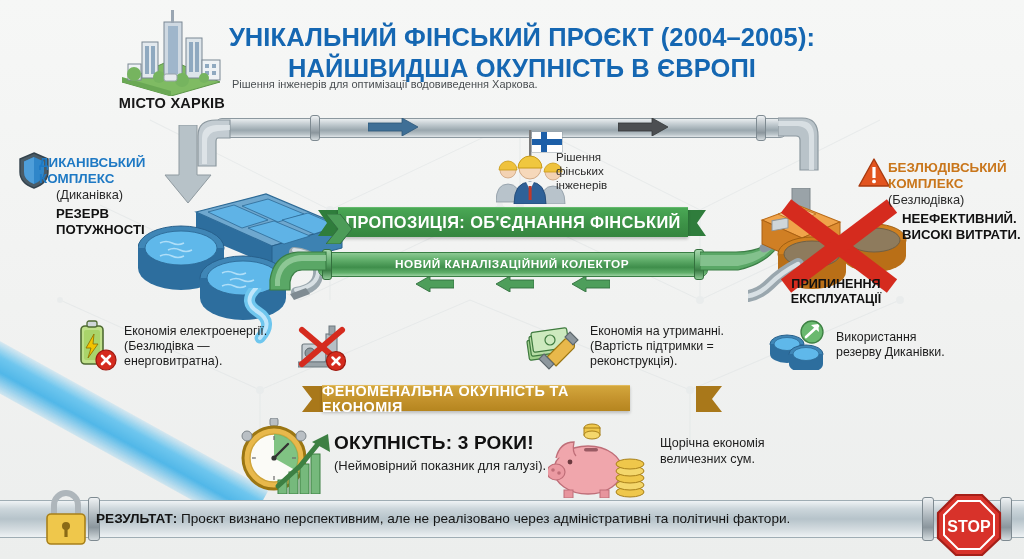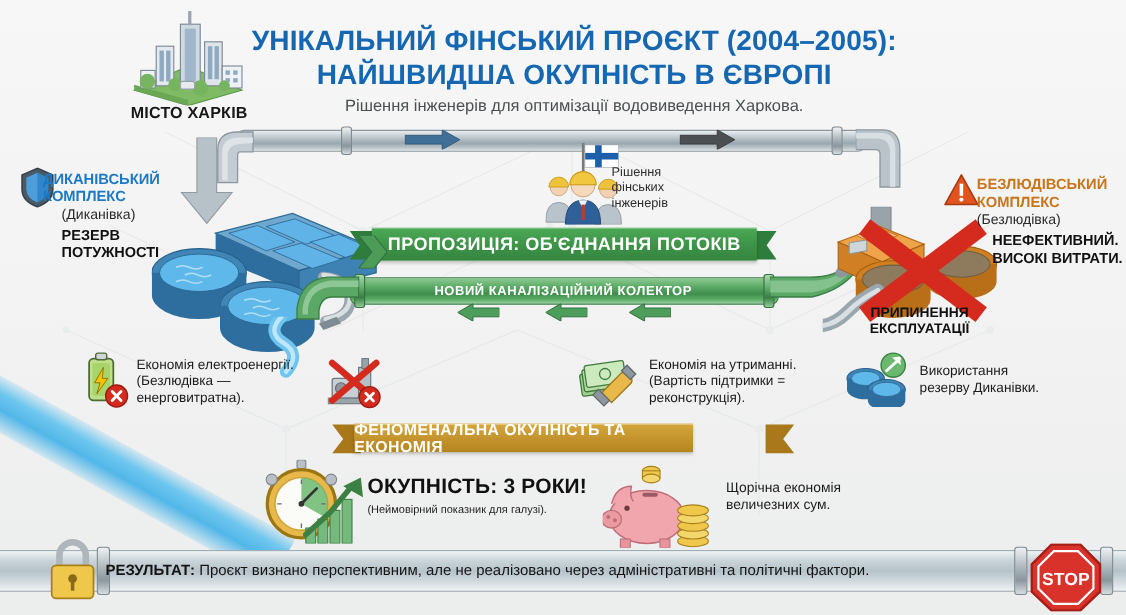--- a/index.html
+++ b/index.html
@@ -16,22 +16,22 @@
   .isoGrid{position:absolute;inset:0;opacity:.55;pointer-events:none;}
   .abs{position:absolute;}
 
   
   .title{
     position:absolute;left:222px;top:22px;width:600px;text-align:center;
     color:#1567b2;font-weight:bold;font-size:25.5px;line-height:31px;
     letter-spacing:.1px;
   }
   .subtitle{
-    position:absolute;left:232px;top:88px;width:580px;text-align:center;
-    color:#4a4f52;font-size:15px;line-height:17px;
+    position:absolute;left:232px;top:76px;width:580px;text-align:left;
+    color:#4a4f52;font-size:11px;line-height:17px;
   }
   .city-cap{position:absolute;left:104px;top:95px;width:136px;text-align:center;
      font-weight:bold;font-size:14.6px;color:#171717;letter-spacing:.2px;}
 
   .dyk-title{position:absolute;left:39px;top:155px;width:130px;
      color:#1e79c4;font-weight:bold;font-size:13.4px;line-height:15.5px;}
   .dyk-sub{position:absolute;left:56px;top:187px;color:#2a2a2a;font-size:12.8px;}
   .dyk-res{position:absolute;left:56px;top:206px;width:120px;color:#111;
      font-weight:bold;font-size:13.2px;line-height:15.6px;}
 
@@ -64,21 +64,21 @@
   .collar{position:absolute;border-radius:3px;
      background:linear-gradient(180deg,#eef1f3,#aab4ba 45%,#8b969d 70%,#d6dde0);
      border:1px solid #7e8a91;}
   .collar.g{background:linear-gradient(180deg,#a8d8ae,#5aa766 45%,#3a7e45 70%,#8fc996);
      border-color:#33703d;}
   .result{position:absolute;left:96px;top:511px;width:820px;
      color:#141414;font-size:13.6px;line-height:16px;}
   .result b{font-weight:bold;}
   .payback-h{position:absolute;left:334px;top:432px;color:#111;
      font-weight:bold;font-size:19px;letter-spacing:.2px;}
-  .payback-s{position:absolute;left:334px;top:458px;color:#1d1d1d;font-size:10px;}
+  .payback-s{position:absolute;left:334px;top:458px;color:#1d1d1d;font-size:13px;}
   .piggy-note{position:absolute;left:660px;top:436px;width:150px;color:#1d1d1d;
      font-size:12.6px;line-height:15.6px;}
 
   .benefit{position:absolute;color:#1c1c1c;font-size:12.4px;line-height:15.2px;}
   .waterJet{position:absolute;left:-20px;top:330px;width:330px;height:46px;
      background:linear-gradient(180deg,rgba(140,205,240,.25),#6ec6ee 30%,#51b7e8 60%,rgba(140,205,240,.3));
      transform:rotate(29deg);transform-origin:0 0;border-radius:3px;
      filter:blur(.2px);}
   .bottomBar{position:absolute;left:0;top:500px;width:1024px;height:36px;
      background:linear-gradient(180deg,#eff3f5 0%,#ccd6db 22%,#b6c3ca 50%,#d3dbdf 78%,#eef2f4 100%);
@@ -251,21 +251,21 @@
   <div class="eng-note">
     <div>Рішення</div>
     <div>фінських</div>
     <div>інженерів</div>
   </div>
 
   <svg class="abs" style="left:318px;top:206px;" width="388" height="36">
     <polygon points="0,4 24,4 24,30 0,30 9,17" fill="#2f7d3c"></polygon>
     <polygon points="388,4 364,4 364,30 388,30 379,17" fill="#2f7d3c"></polygon>
   </svg>
-  <div class="ribbon green" style="left:338px;top:207px;width:350px;">ПРОПОЗИЦІЯ: ОБ'ЄДНАННЯ ПОТОКІВ</div>
+  <div class="ribbon green" style="left:338px;top:207px;width:350px;">ПРОПОЗИЦІЯ: ОБ'ЄДНАННЯ ФІНСЬКИЙ</div>
 
   <div class="pipeH pipe-green abs" style="left:318px;top:252px;width:388px;height:23px;"></div>
   <div class="collar g abs" style="left:322px;top:249px;width:8px;height:29px;"></div>
   <div class="collar g abs" style="left:694px;top:249px;width:8px;height:29px;"></div>
   <div class="ribbon" style="left:318px;top:254px;width:388px;height:19px;background:transparent;box-shadow:none;font-size:11.8px;letter-spacing:.5px;">НОВИЙ КАНАЛІЗАЦІЙНИЙ КОЛЕКТОР</div>
 
   <svg class="abs" style="left:268px;top:250px;" width="60" height="42">
     <path d="M58 2 L30 2 Q6 4 2 30 L2 40 L22 40 L22 32 Q24 20 34 20 L58 20 Z" fill="#5aa766" stroke="#3a7e45" stroke-width="1.2"></path>
     <path d="M58 5 L32 5 Q10 8 7 30 L7 36 L12 36 L12 30 Q15 12 34 11 L58 11 Z" fill="#9fd2a6" opacity=".75"></path>
   </svg>

